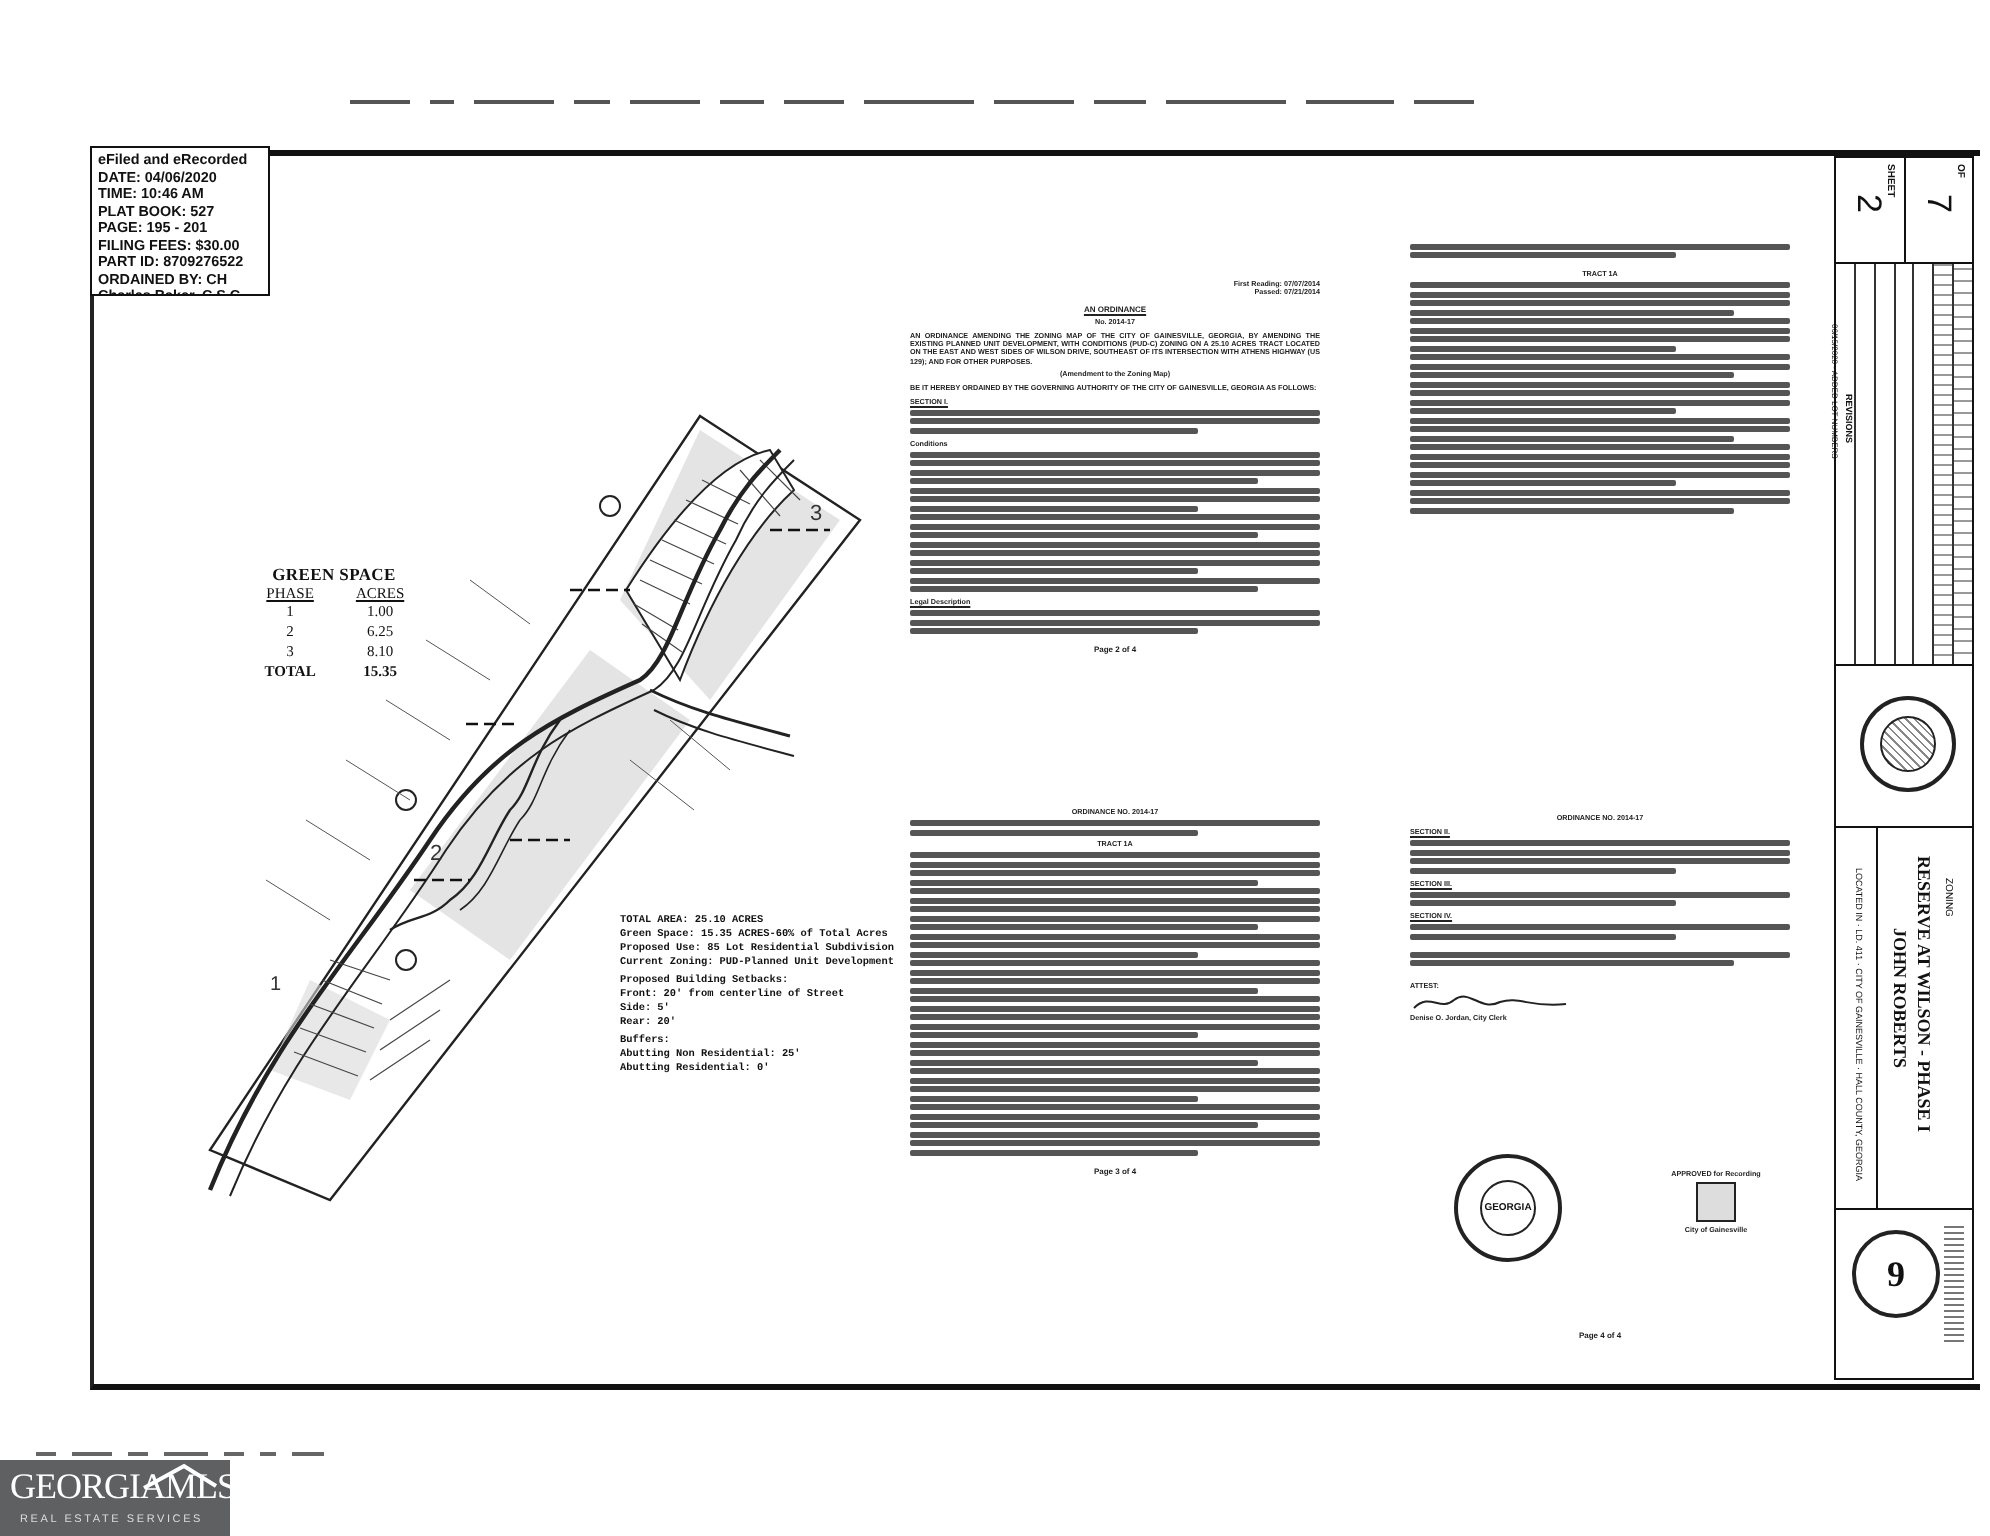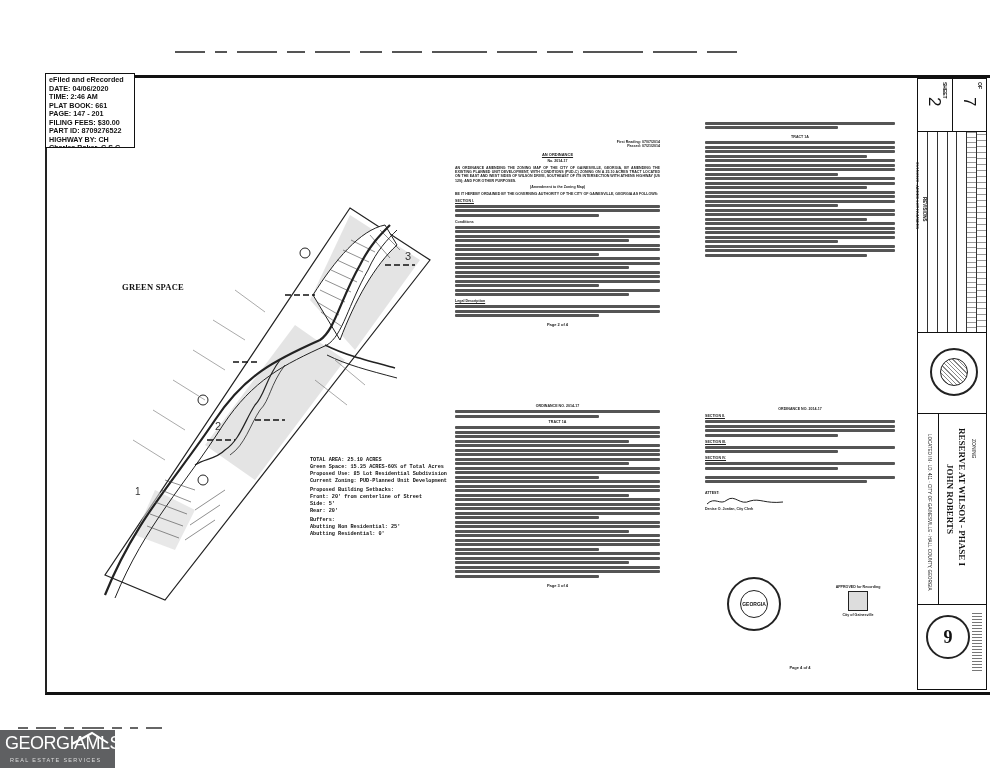--- a/index.html
+++ b/index.html
@@ -4,21 +4,21 @@
 <style>
   html, body { margin:0; padding:0; }
   body { width:995px; height:768px; background:#ffffff; position:relative; overflow:hidden;
          font-family:"Liberation Sans", sans-serif; color:#111; }
   .abs { position:absolute; }
   .topnoise { left:175px; top:42px; width:720px; height:4px; }
   .topnoise span { display:inline-block; height:2px; background:#555; margin-right:10px; vertical-align:middle; }
   .sheet { left:45px; top:75px; width:945px; height:620px; border-top:3px solid #111; border-left:2px solid #222; border-bottom:3px solid #111; box-sizing:border-box; }
   .stamp { left:45px; top:73px; width:90px; height:75px; border:1.5px solid #111; background:#fff; font-size:7.2px; font-weight:bold; line-height:8.5px; padding:2px 3px; box-sizing:border-box; z-index:3; overflow:hidden; }
   .stamp div { white-space:nowrap; }
-  .green { left:108px; top:282px; width:90px; font-size:7.5px; font-family:"Liberation Serif", serif; z-index:2; }
+  .green { left:122px; top:282px; width:90px; font-size:7.5px; font-family:"Liberation Serif", serif; z-index:2; }
   .green .gt { font-size:8.5px; text-align:center; font-weight:bold; letter-spacing:0.2px; }
   .green table { border-collapse:collapse; width:100%; }
   .green th { font-weight:normal; text-decoration:underline; font-size:7.5px; padding:0 2px; }
   .green td { text-align:center; padding:0 2px; line-height:10px; }
   .green tr.total td { font-weight:bold; }
   .summary { left:310px; top:457px; width:140px; font-size:5.2px; font-family:"Liberation Mono", monospace; font-weight:bold; line-height:7px; }
   .summary div { white-space:nowrap; }
   .summary .gap { height:2px; }
   .doc { font-size:3.6px; line-height:4.4px; color:#222; text-align:justify; }
   .doc .hd { text-align:center; font-weight:bold; text-decoration:underline; margin:4px 0 2px; font-size:4px; }
@@ -34,44 +34,44 @@
   .rot { position:absolute; transform:rotate(90deg); transform-origin:left top; white-space:nowrap; }
   .tb-rev { height:200px; border-bottom:1.5px solid #111; display:flex; }
   .tb-rev .col { flex:1; border-right:0.8px solid #333; position:relative; }
   .tb-rev .col:last-child { border-right:none; }
   .tb-seal { height:80px; border-bottom:1.5px solid #111; position:relative; }
   .tb-title { height:190px; border-bottom:1.5px solid #111; display:flex; }
   .tb-title .c { position:relative; border-right:1px solid #111; }
   .tb-bottom { flex:1; position:relative; }
   .seal { border:2px solid #222; border-radius:50%; position:absolute; display:flex; align-items:center; justify-content:center; font-weight:bold; }
   .logo { left:0; top:730px; width:115px; height:38px; background:#5f6062; color:#fff; z-index:5; }
-  .logo .name { position:absolute; left:5px; top:3px; font-size:18px; letter-spacing:-0.5px; font-family:Liberation Sans, sans-serif; }
+  .logo .name { position:absolute; left:5px; top:3px; font-size:18px; letter-spacing:-0.5px; font-family:Liberation Serif, serif; }
   .logo .tag { position:absolute; left:10px; top:27px; font-size:5.5px; letter-spacing:1.3px; color:#ddd; }
   .logo svg { position:absolute; left:70px; top:1px; }
   .botnoise { left:18px; top:718px; width:180px; height:4px; }
   .botnoise span { display:inline-block; height:2px; background:#666; margin-right:8px; vertical-align:middle; }
 </style>
 </head>
 <body>
 
 <div class="abs topnoise">
   <span style="width:30px"></span><span style="width:12px"></span><span style="width:40px"></span><span style="width:18px"></span><span style="width:35px"></span><span style="width:22px"></span><span style="width:30px"></span><span style="width:55px"></span><span style="width:40px"></span><span style="width:26px"></span><span style="width:60px"></span><span style="width:44px"></span><span style="width:30px"></span>
 </div>
 
 <div class="abs sheet"></div>
 
 <div class="abs stamp">
   <div>eFiled and eRecorded</div>
   <div>DATE: 04/06/2020</div>
-  <div>TIME: 2:46 AM</div>
-  <div>PLAT BOOK: 661</div>
-  <div>PAGE: 147 - 201</div>
+  <div>TIME: 10:46 AM</div>
+  <div>PLAT BOOK: 527</div>
+  <div>PAGE: 195 - 201</div>
   <div>FILING FEES: $30.00</div>
   <div>PART ID: 8709276522</div>
-  <div>HIGHWAY BY: CH</div>
+  <div>ORDAINED BY: CH</div>
   <div>Charles Baker, C.S.C</div>
 </div>
 
 <svg class="abs" style="left:95px;top:190px;" width="340" height="420" viewBox="0 0 340 420">
   <g fill="none" stroke="#222" stroke-width="1">
 
     <polygon points="255,18 335,70 70,410 10,385" stroke-width="1.2"></polygon>
 
     <polygon points="255,25 325,70 260,160 215,110" fill="#d9d9d9" stroke="none" opacity="0.7"></polygon>
     <polygon points="200,135 250,170 160,290 110,255" fill="#d9d9d9" stroke="none" opacity="0.7"></polygon>
@@ -135,20 +135,44 @@
   </g>
   <g font-family="Liberation Sans, sans-serif" fill="#333">
     <text x="310" y="70" font-size="11">3</text>
     <text x="120" y="240" font-size="11">2</text>
     <text x="40" y="305" font-size="10">1</text>
   </g>
 </svg>
 
 <div class="abs green">
   <div class="gt">GREEN SPACE</div>
+  <table>
+    <tbody>
+        <tr>
+      <th>PHASE</th>
+      <th>ACRES</th>
+    </tr>
+    <tr>
+      <td>1</td>
+      <td>1.00</td>
+    </tr>
+    <tr>
+      <td>2</td>
+      <td>6.25</td>
+    </tr>
+    <tr>
+      <td>3</td>
+      <td>8.10</td>
+    </tr>
+    <tr class="total">
+      <td>TOTAL</td>
+      <td>15.35</td>
+    </tr>
+  </tbody>
+    </table>
 </div>
 
 <div class="abs summary">
   <div>TOTAL AREA: 25.10 ACRES</div>
   <div>Green Space: 15.35 ACRES-60% of Total Acres</div>
   <div>Proposed Use: 85 Lot Residential Subdivision</div>
   <div>Current Zoning: PUD-Planned Unit Development</div>
   <div class="gap"></div>
   <div>Proposed Building Setbacks:</div>
   <div>Front: 20' from centerline of Street</div>

